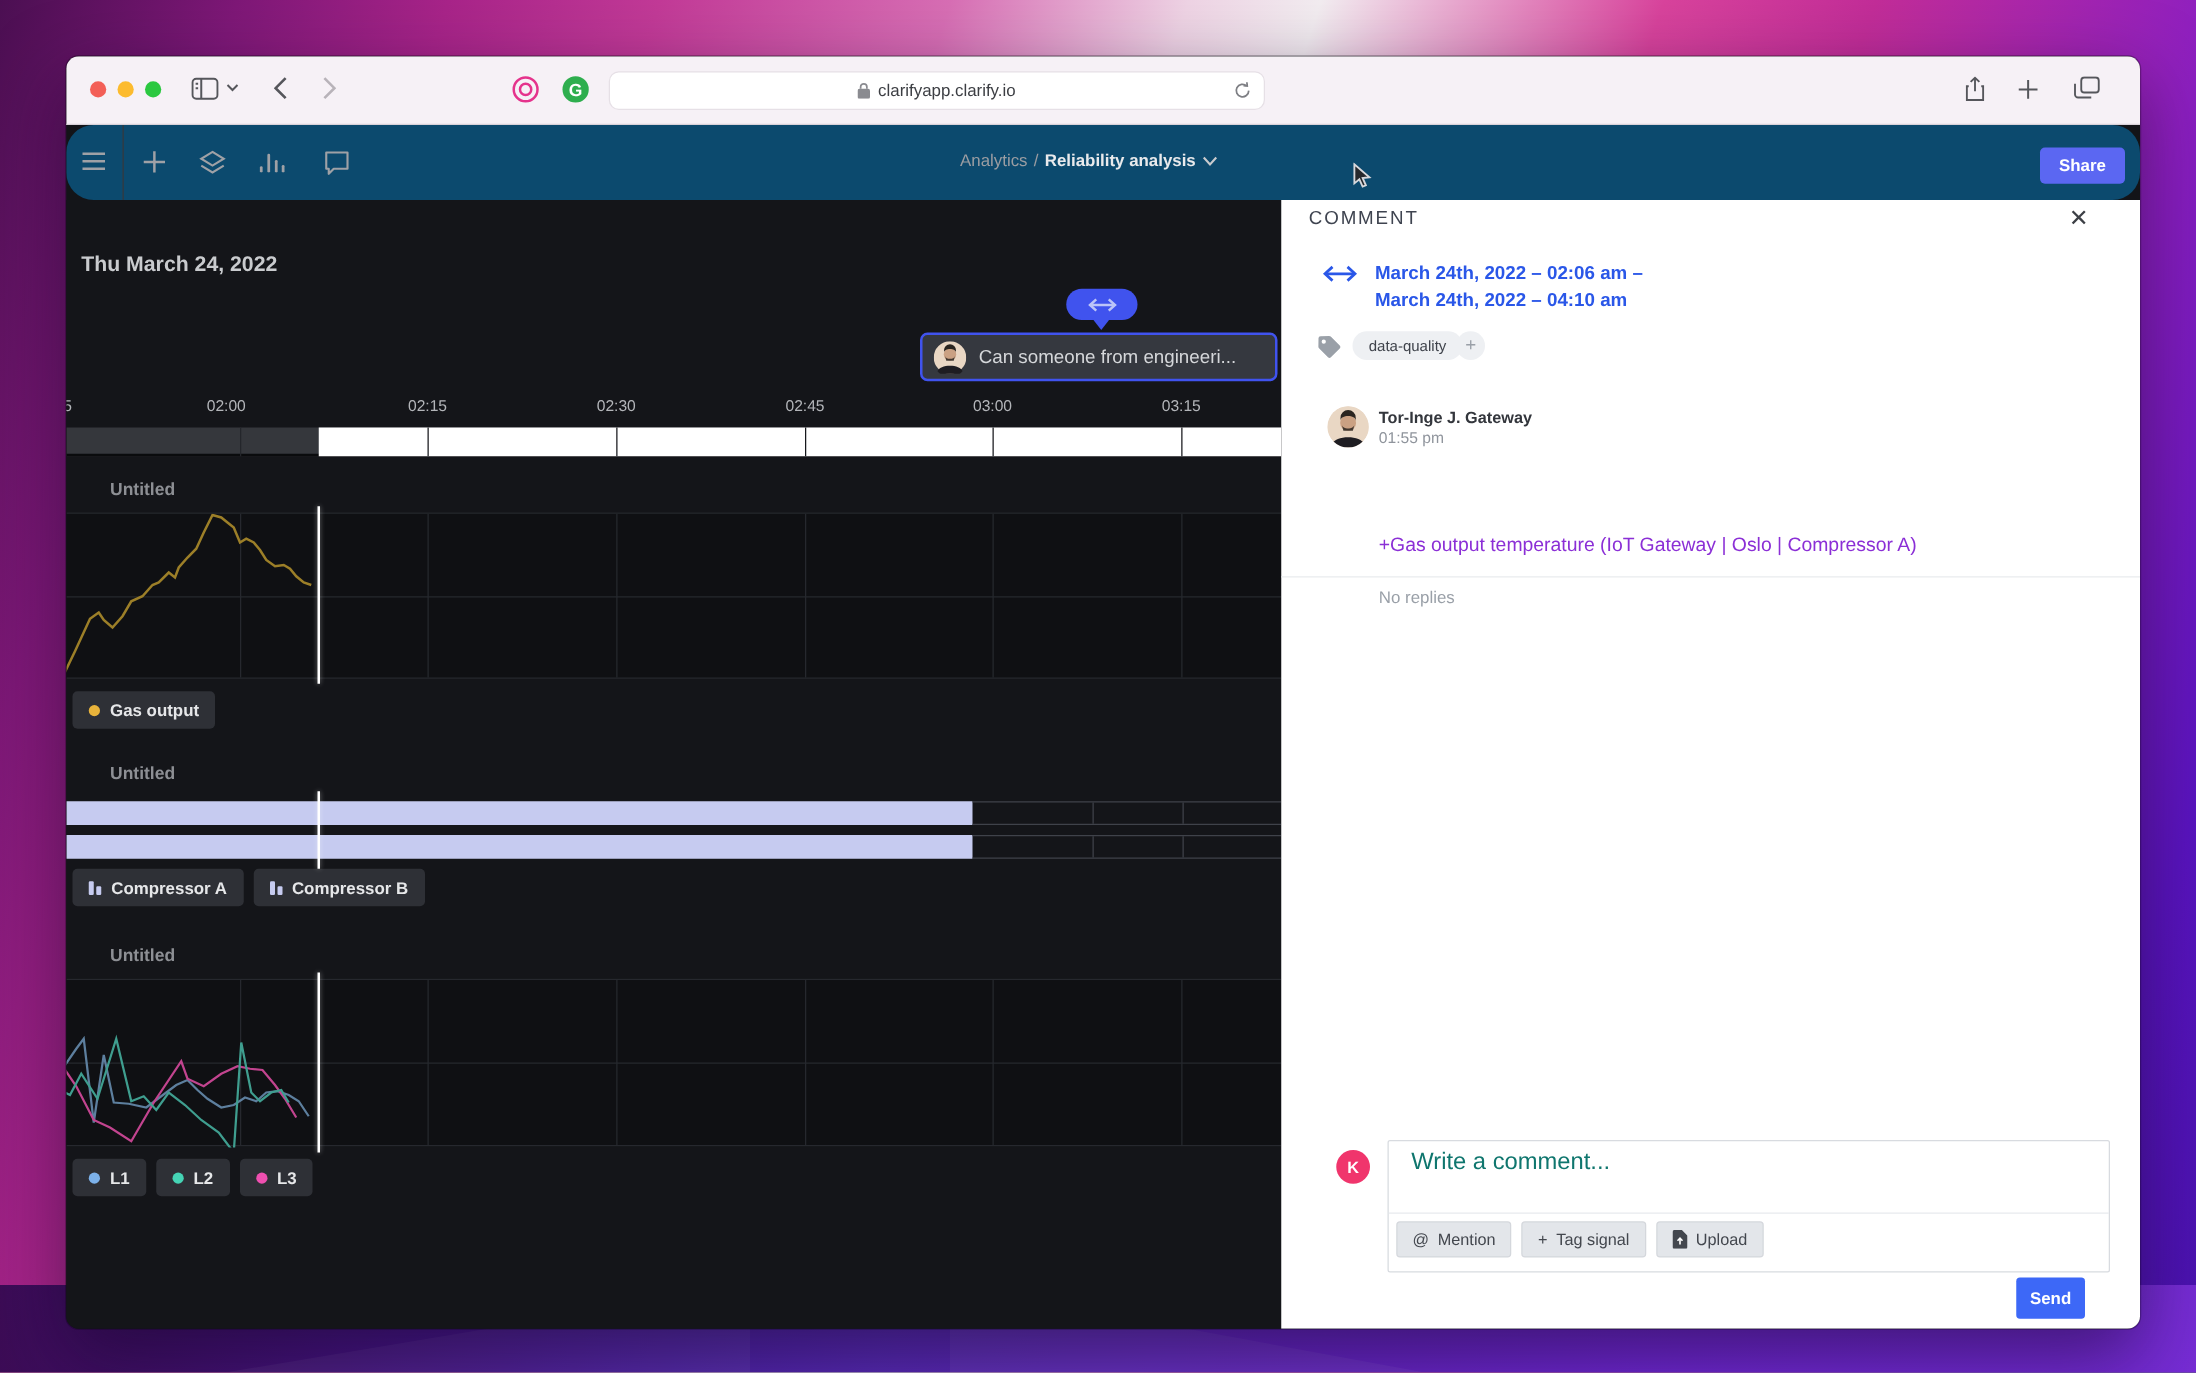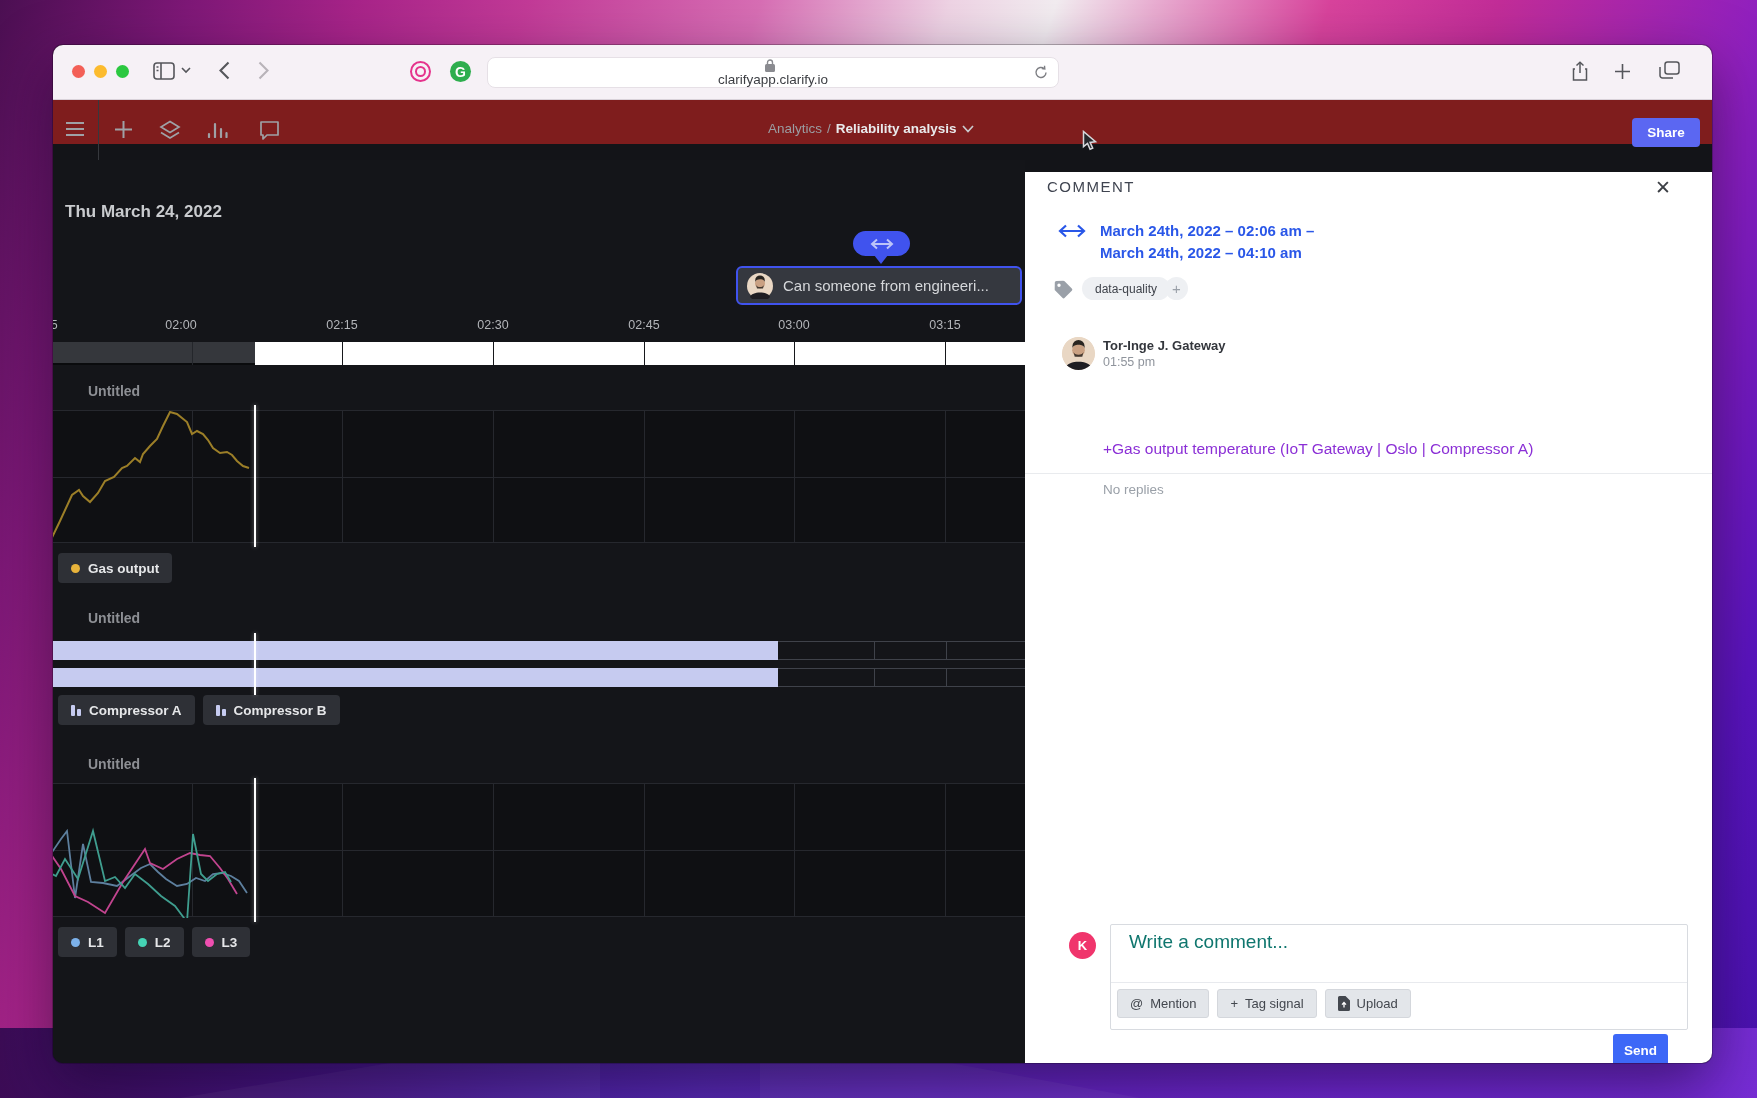--- a/index.html
+++ b/index.html
@@ -29,47 +29,47 @@
   }
   
   .chrome{ position:absolute; left:0; top:0; width:100%; height:55px; background:#f6f1f6;
     border-bottom:1px solid #d9d2d9; }
   .tl{ position:absolute; top:20px; width:13px; height:13px; border-radius:50%; }
   .tl.red{ left:19px; background:#f35f57; } .tl.yel{ left:41px; background:#fcbb2e; }
   .tl.grn{ left:63px; background:#2bc840; }
   .chrome .cicon{ position:absolute; top:16px; color:#55565b; }
   .chrome .dim{ color:#b8b3b9; }
   .urlbar{
-    position:absolute; left:434px; top:12px; width:572px; height:31px; background:#ffffff;
+    position:absolute; left:434px; top:12px; width:525px; height:31px; background:#ffffff;
     border:1px solid #e6e0e6; border-radius:8px; display:flex; align-items:center; justify-content:center;
-    color:#3c3e43; font-size:13.5px;flex-direction:column;
+    color:#3c3e43; font-size:13.5px;
   }
   .urlbar .lock{ margin-right:6px; color:#8a8b90; display:inline-flex; }
   .urlbar .reload{ position:absolute; right:10px; color:#7e7f84; font-size:15px; }
   .extbadge{ position:absolute; top:16px; width:21px; height:21px; border-radius:50%; }
   .ext-pink{ left:357px; border:2px solid #e5338c; display:flex; align-items:center; justify-content:center; }
   .ext-pink .inner{ width:11px; height:11px; border:2px solid #e5338c; border-radius:50%; }
   .ext-green{ left:397px; background:#2eae4e; color:#fff; font-weight:bold; font-size:14px;
     display:flex; align-items:center; justify-content:center; }
 
   
-  .appbar{ position:absolute; left:0; top:55px; width:100%; height:44px; background:#7f1d1d; }
+  .appbar{ position:absolute; left:0; top:55px; width:100%; height:60px; background:#0c4a6e;border-radius:22px; }
   .appbar .aicon{ position:absolute; top:20px; color:#9fa1a6; }
   .appbar .vdiv{ position:absolute; left:45px; top:0; width:1px; height:60px; background:#36383d; }
   .breadcrumb{ position:absolute; left:715px; top:21px; font-size:13.5px; color:#9b9da2; white-space:nowrap;
     display:flex; align-items:center; gap:5px; }
   .breadcrumb .cur{ color:#e9eaec; font-weight:bold; }
   .share-btn{ position:absolute; left:1579px; top:18px; width:68px; height:29px; background:#5b67f2;
     border-radius:4px; color:#ffffff; font-size:13.5px; font-weight:bold; display:flex;
     align-items:center; justify-content:center; }
 
   
   .content{ position:absolute; left:0; top:115px; width:100%; height:903px; display:flex; }
   .main{ position:relative; width:972px; height:903px; background:#141519; overflow:hidden; }
-  .panel{ position:relative; width:687px; height:903px; background:#ffffff;margin-top:12px; }
+  .panel{ position:relative; width:687px; height:903px; background:#ffffff; }
 
   
   .date-title{ position:absolute; left:12px; top:42px; font-size:17px; font-weight:bold; color:#c9cbce; }
 
   .handle-pill{ position:absolute; left:800px; top:71px; width:57px; height:25px; border-radius:13px;
     background:#4053ee; display:flex; align-items:center; justify-content:center; color:#bcc4f8; }
   .handle-tri{ position:absolute; left:821px; top:95px; width:0; height:0;
     border-left:7px solid transparent; border-right:7px solid transparent; border-top:9px solid #4053ee; }
   .cpill{ position:absolute; left:683px; top:106px; width:286px; height:39px; background:#35383f;
     border:2px solid #4053ee; border-radius:6px; display:flex; align-items:center; gap:10px;

